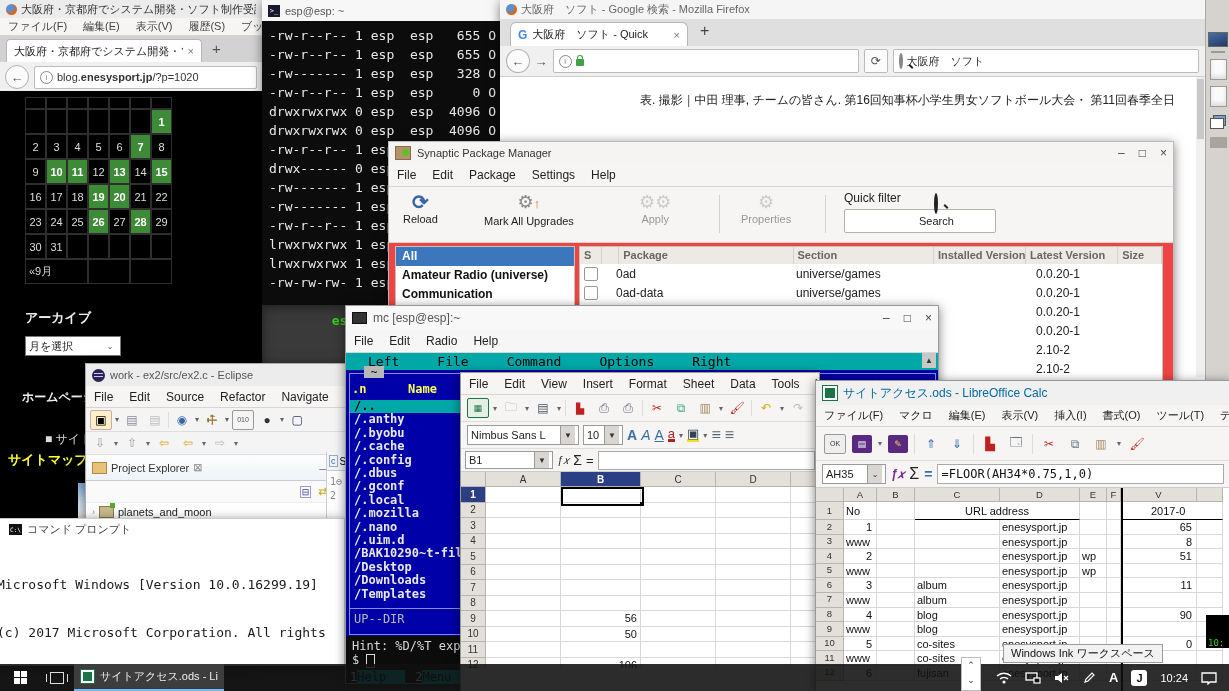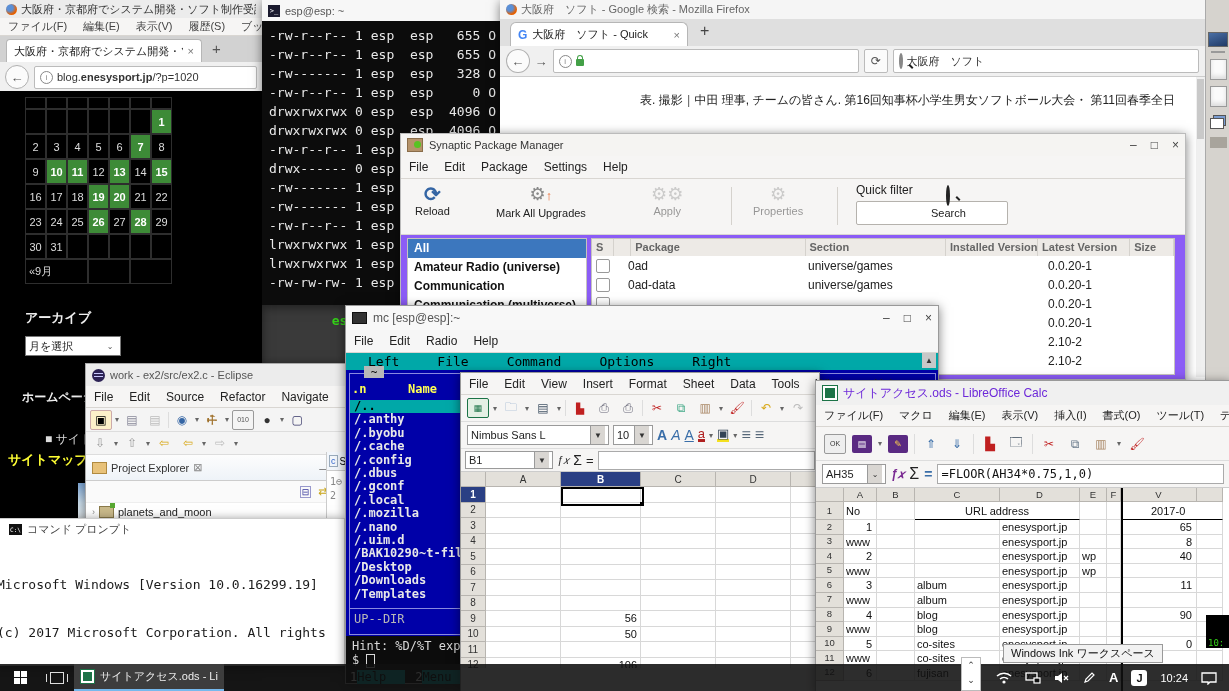--- a/index.html
+++ b/index.html
@@ -235,21 +235,21 @@
     <div style="position:relative;height:300px;background:#fff;">
       <div style="position:absolute;left:140px;top:14px;width:545px;font-size:12px;color:#222;line-height:19px;">
         <div>表. 撮影｜中田 理事, チームの皆さん. 第16回知事杯小学生男女ソフトボール大会・ 第11回春季全日</div>
       </div>
       <div style="position:absolute;right:0;top:0;width:9px;height:300px;background:#f0f0f0;">
           <div style="width:7px;height:60px;background:#c9c9c9;margin:2px auto;"></div>
         </div>
     </div>
   </div>
 
-  <div class="win" id="synaptic-window" style="left:388px;top:133px;width:784px;height:245px;background:#8b5cf6;z-index:5;border:1px solid #bbb;margin-left:12px;">
+  <div class="win" id="synaptic-window" style="left:388px;top:141px;width:784px;height:245px;background:#ef4444;z-index:5;border:1px solid #bbb;">
     <div class="tbar" style="height:22px;background:#f5f4f2;">
       <span style="width:14px;height:12px;background:#b5936a;border:1px solid #8a6d4a;position:relative;margin-right:6px;flex:none;">
           <i style="position:absolute;right:1px;top:2px;width:7px;height:7px;border-radius:50%;background:#58c322;"></i>
         </span>
       <span>Synaptic Package Manager</span>
       <span class="wctl">
           <span>–</span>
           <span>□</span>
           <span>×</span>
         </span>
@@ -530,21 +530,21 @@
       <span class="tbicon" style="color:#4a8;">⧉</span>
       <span class="tbicon" style="color:#a86;">▥</span>
         <span style="font-size:8px;color:#666;">▾</span>
       <span class="tbicon" style="color:#c02020;">🖌</span>
       <span style="width:1px;height:16px;background:#ddd;"></span>
       <span class="tbicon" style="color:#d8a818;">↶</span>
         <span style="font-size:8px;color:#666;">▾</span>
       <span class="tbicon" style="color:#bbb;">↷</span>
     </div>
     <div style="height:26px;display:flex;align-items:center;gap:4px;padding:0 6px;background:#f6f5f4;border-bottom:1px solid #ddd;">
-      <div class="combo" style="width:142px;height:20px;">
+      <div class="combo" style="width:112px;height:20px;">
           <span>Nimbus Sans L</span>
           <span class="dd">▼</span>
         </div>
       <div class="combo" style="width:40px;height:20px;">
           <span>10</span>
           <span class="dd">▼</span>
         </div>
       <span style="color:#3a6ea8;font-weight:bold;font-size:14px;">A</span>
       <span style="color:#3a6ea8;font-style:italic;font-size:14px;">A</span>
       <span style="color:#3a6ea8;text-decoration:underline;font-size:14px;">A</span>
@@ -674,21 +674,21 @@
           <i style="position: absolute; right: -2px; bottom: -2px; width: 4px; height: 4px; background: rgb(0, 0, 0);"></i>
         </div>
       </div>
   </div>
 
   <div class="win" id="calc2-window" style="left:815px;top:380px;width:414px;height:311px;background:#f2f1ee;z-index:12;border:1px solid #999;">
     <div class="tbar" style="height:24px;background:#f0f0f0;">
       <span style="width:14px;height:14px;background:#fff;border:1px solid #1c7347;margin-right:5px;flex:none;position:relative;">
           <i style="position:absolute;left:2px;top:2px;right:2px;bottom:2px;background:#1c7347;"></i>
         </span>
-      <span style="font-size:12px;color:#6d28d9;">サイトアクセス.ods - LibreOffice Calc</span>
+      <span style="font-size:12px;color:#0369a1;">サイトアクセス.ods - LibreOffice Calc</span>
     </div>
     <div class="menubar" style="height:21px;font-size:11px;">
         <span class="mi">ファイル(F)</span>
         <span class="mi">マクロ</span>
         <span class="mi">編集(E)</span>
         <span class="mi">表示(V)</span>
         <span class="mi">挿入(I)</span>
         <span class="mi">書式(O)</span>
         <span class="mi">ツール(T)</span>
         <span class="mi">データ(D)</span>
@@ -765,21 +765,21 @@
           <div class="lc-cell" style="width: 26px; height: 100%; line-height: inherit;"></div>
         </div>
         <div class="row" style="height: 14.6px; line-height: 14.6px; font-size: 11.5px;">
           <div class="lc-hcell" style="width: 28px; height: 14.6px; font-size: 9.5px;">4</div>
           <div class="lc-cell" style="width: 33px; height: 100%; line-height: inherit; text-align: right; padding-right: 4px;">2</div>
           <div class="lc-cell" style="width: 38px; height: 100%; line-height: inherit;"></div>
           <div class="lc-cell" style="width: 85px; height: 100%; line-height: inherit; padding-left: 2px;"></div>
           <div class="lc-cell" style="width: 80px; height: 100%; line-height: inherit; padding-left: 2px;">enesysport.jp</div>
           <div class="lc-cell" style="width: 27px; height: 100%; line-height: inherit; padding-left: 2px;">wp</div>
           <div class="lc-cell" style="width: 14px; height: 100%; line-height: inherit;"></div>
-          <div class="lc-cell" style="width: 76px; height: 100%; line-height: inherit; text-align: right; padding-right: 4px;">40</div>
+          <div class="lc-cell" style="width: 76px; height: 100%; line-height: inherit; text-align: right; padding-right: 4px;">51</div>
           <div class="lc-cell" style="width: 26px; height: 100%; line-height: inherit;"></div>
         </div>
         <div class="row" style="height: 14.6px; line-height: 14.6px; font-size: 11.5px;">
           <div class="lc-hcell" style="width: 28px; height: 14.6px; font-size: 9.5px;">5</div>
           <div class="lc-cell" style="width: 33px; height: 100%; line-height: inherit; padding-left: 2px;">www</div>
           <div class="lc-cell" style="width: 38px; height: 100%; line-height: inherit;"></div>
           <div class="lc-cell" style="width: 85px; height: 100%; line-height: inherit; padding-left: 2px;"></div>
           <div class="lc-cell" style="width: 80px; height: 100%; line-height: inherit; padding-left: 2px;">enesysport.jp</div>
           <div class="lc-cell" style="width: 27px; height: 100%; line-height: inherit; padding-left: 2px;">wp</div>
           <div class="lc-cell" style="width: 14px; height: 100%; line-height: inherit;"></div>

